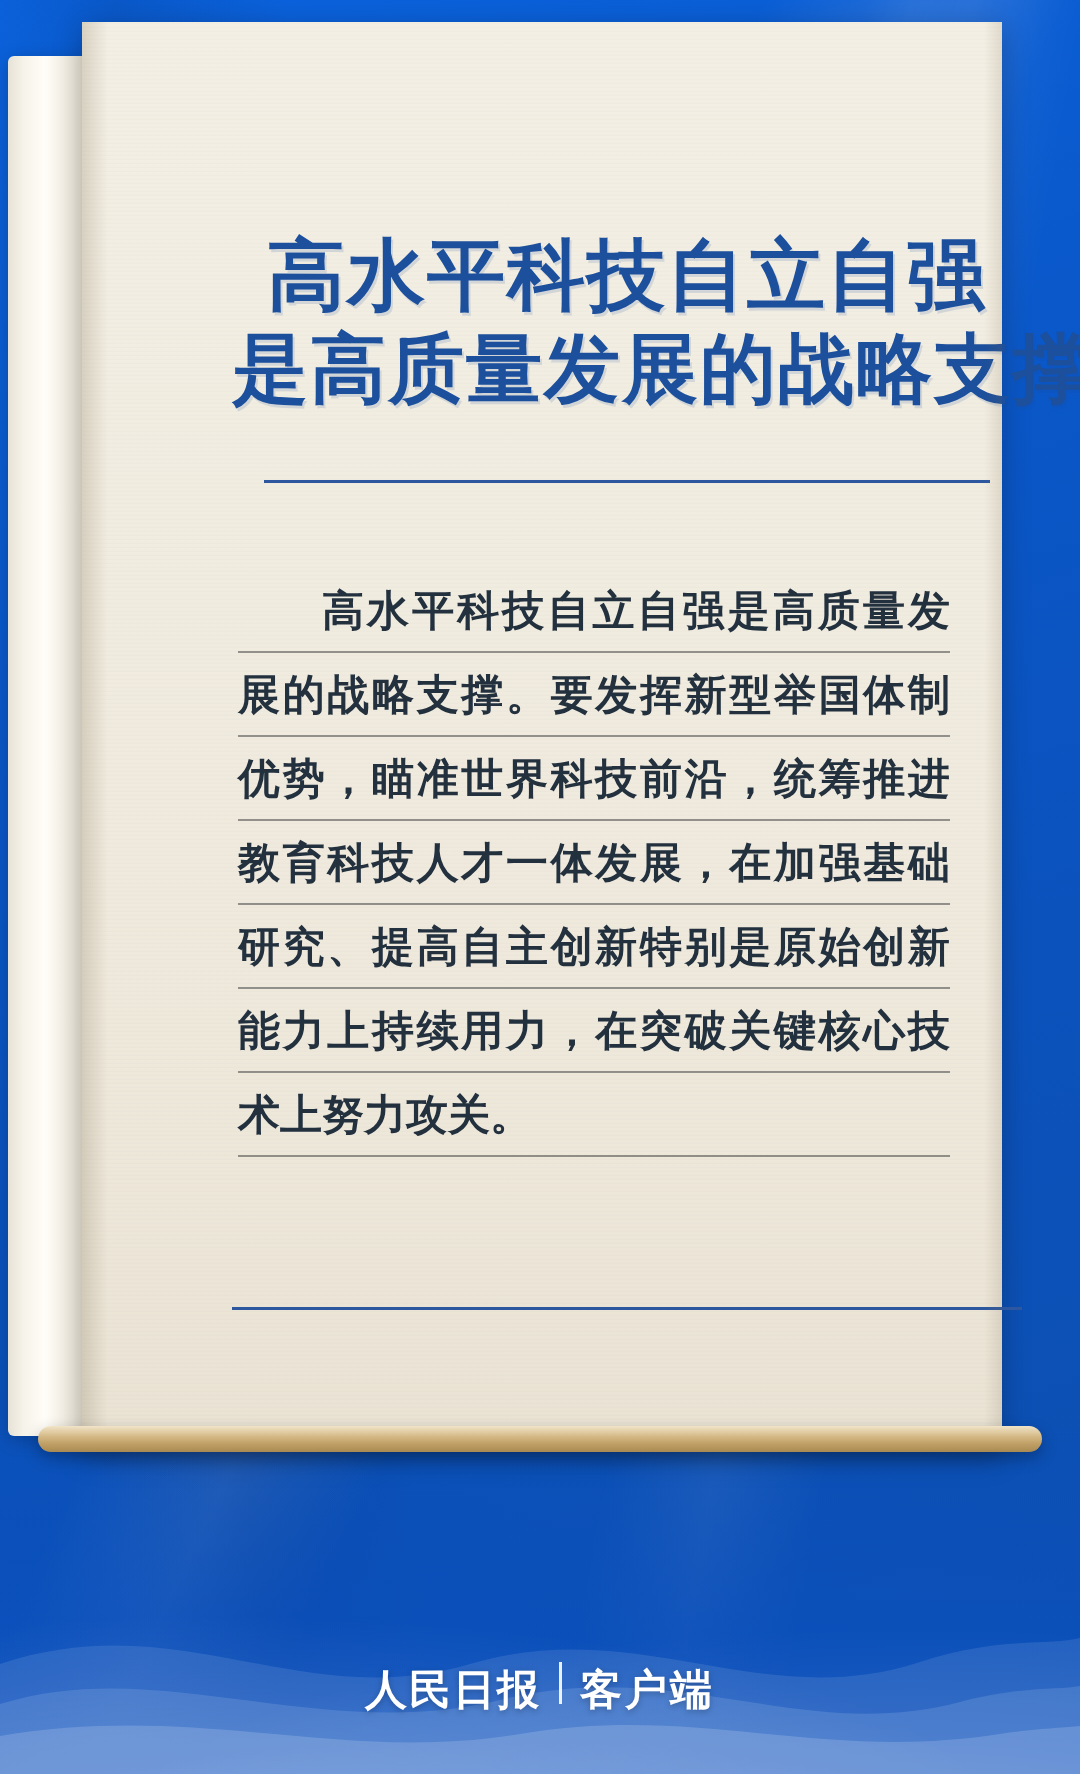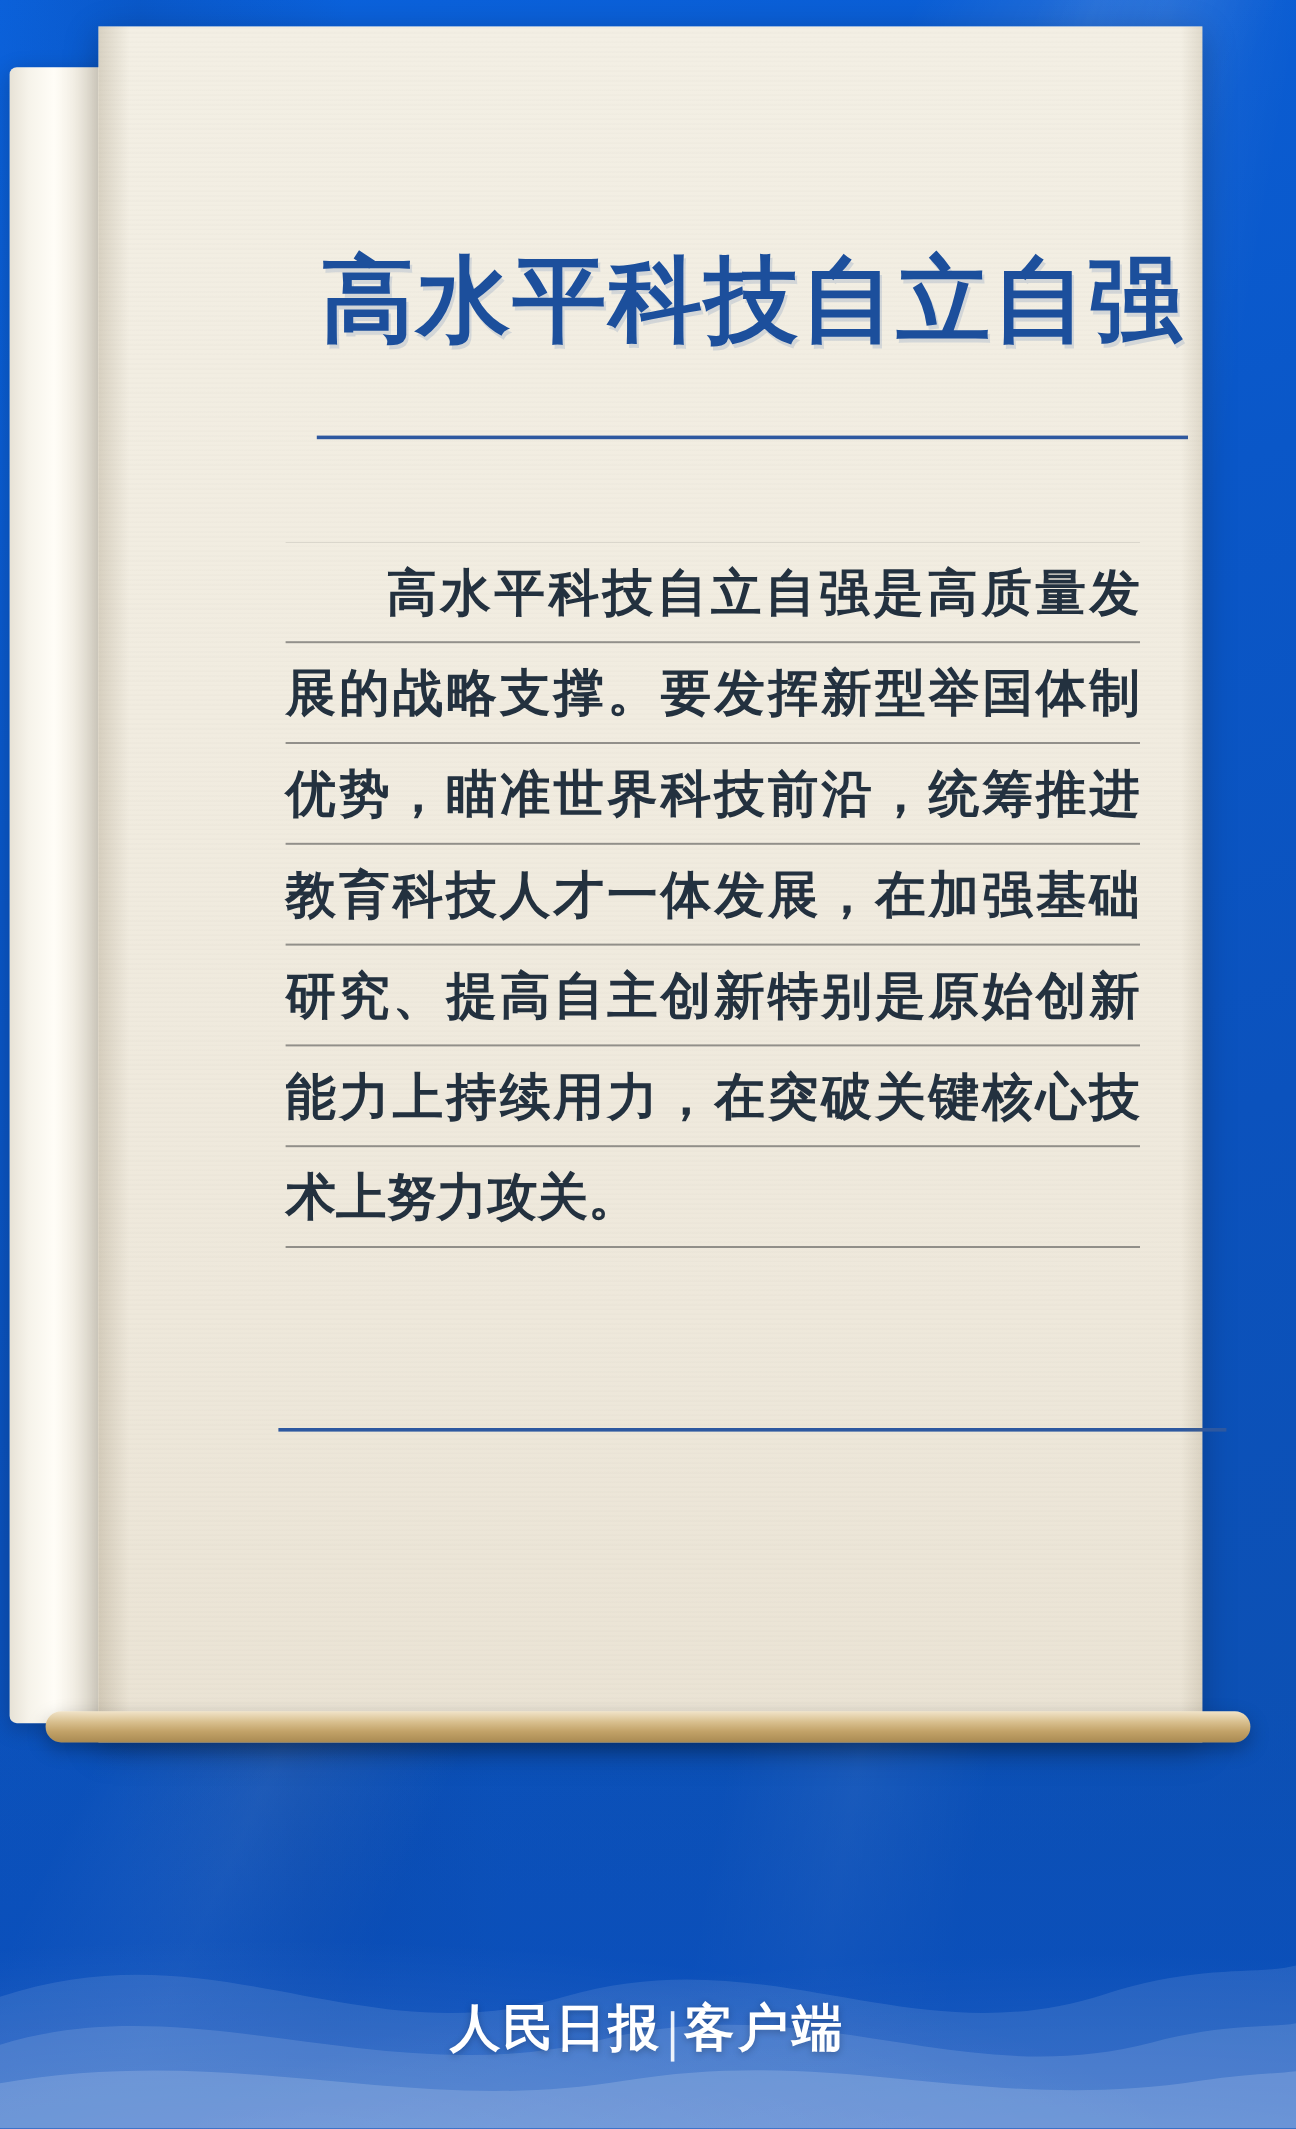--- a/index.html
+++ b/index.html
@@ -107,21 +107,21 @@
     width: 1004px;
     height: 26px;
     border-radius: 13px;
     background: linear-gradient(180deg, #f1e4c9 0%, #d8bf8e 35%, #c2a268 65%, #a98a52 100%);
     box-shadow: 0 6px 16px rgba(0,0,0,0.28);
   }
 
   .content {
     position: absolute;
     left: 150px;
-    top: 182px;
+    top: 206px;
     width: 790px;
   }
 
   .headline {
     text-align: center;
     color: #1c4f9c;
     font-weight: 800;
     font-size: 78px;
     line-height: 1.22;
     letter-spacing: 2px;
@@ -176,23 +176,23 @@
     height: 0;
     border-top: 3px solid #2d58a0;
   }
 
   
   .footer {
     position: absolute;
     left: 0; right: 0;
     bottom: 56px;
     display: flex;
-    align-items: flex-end;
+    align-items: flex-start;
     justify-content: center;
-    gap: 8px;
+    gap: 18px;
     color: #ffffff;
   }
   .brand-left {
     font-family: "DejaVu Serif", "Liberation Serif", serif;
     font-weight: 700;
     font-size: 42px;
     letter-spacing: 2px;
     text-shadow: 0 2px 6px rgba(0,0,0,0.25);
   }
   .brand-divider {
@@ -226,20 +226,21 @@
   <div class="scroll-wrap">
 
     <div class="scroll-roll"></div>
 
     <div class="paper">
 
       <div class="content">
 
         <div class="headline">
           <span class="line line1">高水平科技自立自强</span>
+          <span class="line line2">是高质量发展的战略支撑</span>
         </div>
 
         <div class="rule"></div>
 
         <div class="body-wrap">
           <p class="body-text">高水平科技自立自强是高质量发展的战略支撑。要发挥新型举国体制优势，瞄准世界科技前沿，统筹推进教育科技人才一体发展，在加强基础研究、提高自主创新特别是原始创新能力上持续用力，在突破关键核心技术上努力攻关。</p>
         </div>
 
         <div class="attribution">
         </div>

